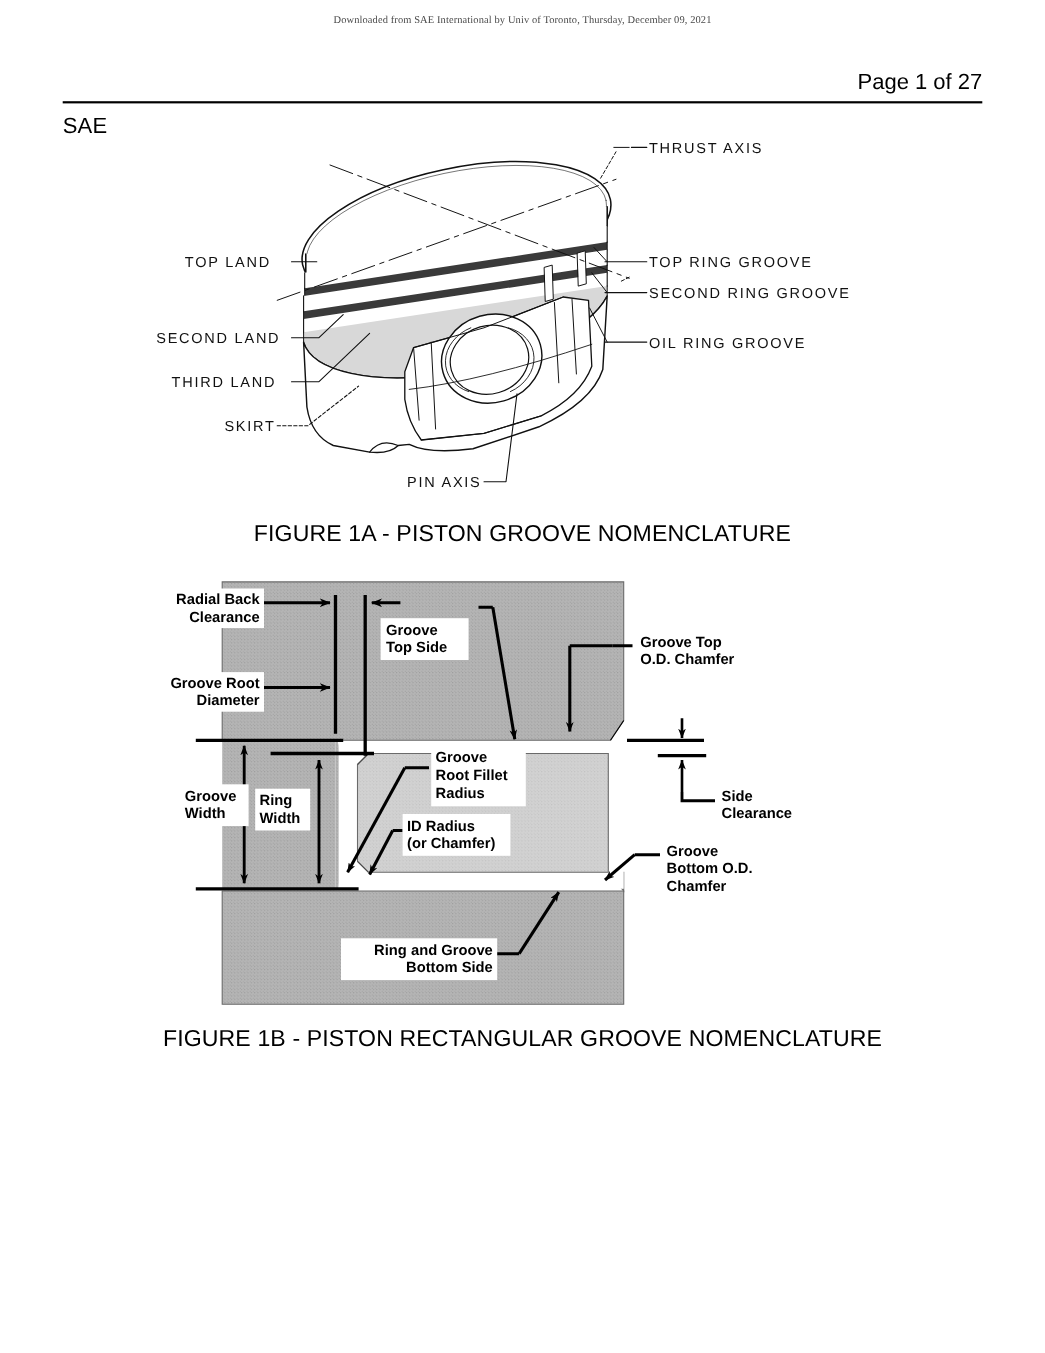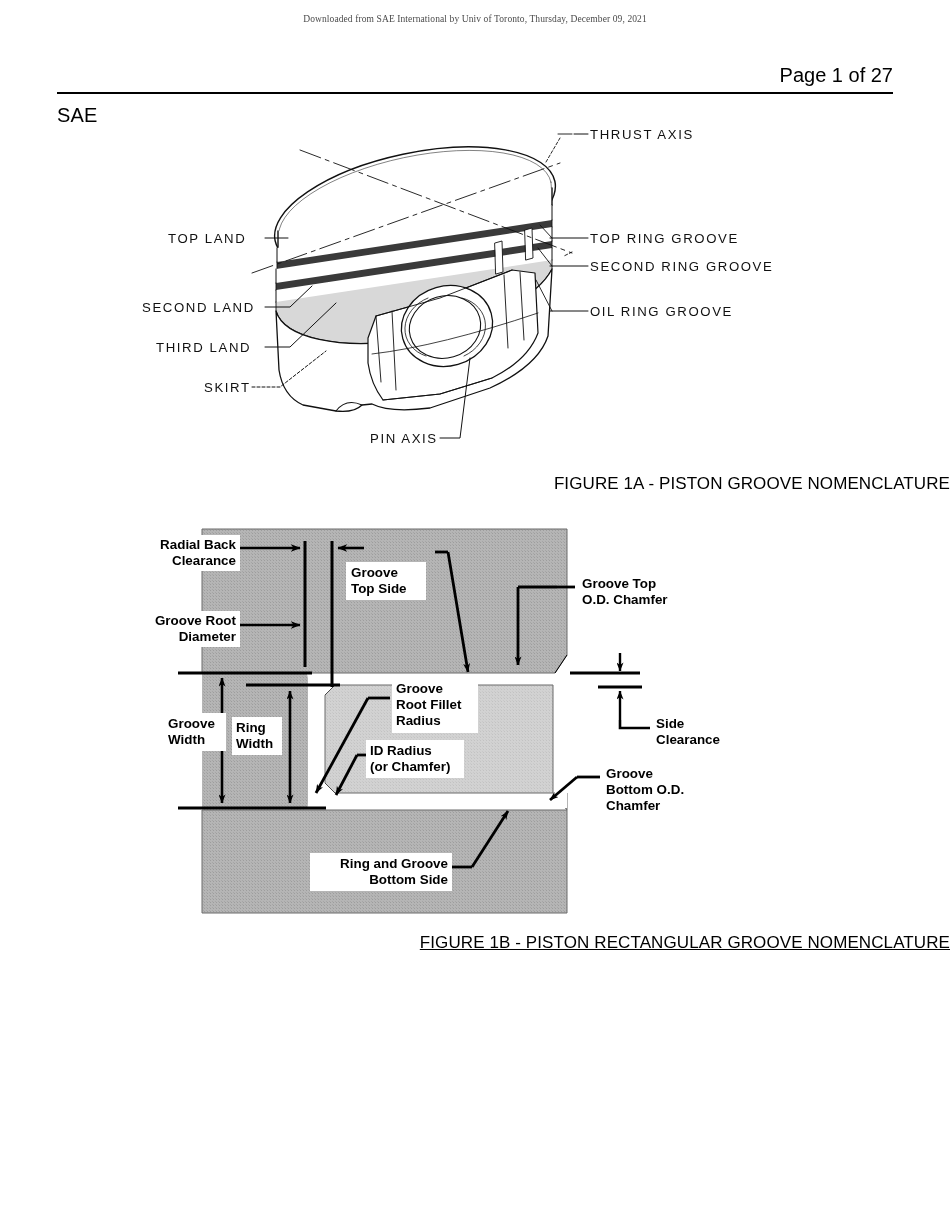--- a/index.html
+++ b/index.html
@@ -64,26 +64,26 @@
     right: 0;
     top: 0;
     font-size: 20px;
   }
 
   
   .figure-caption {
     position: absolute;
     width: 950px;
     left: 0;
-    text-align: right;
-    font-size: 17px;
+    text-align: center;
+    font-size: 21px;
     letter-spacing: 0.1px;
   }
   #caption-1a { top: 474px; }
-  #caption-1b { top: 933px; text-decoration: underline; }
+  #caption-1b { top: 933px; }
 
   
   #figure-1a {
     position: absolute;
     left: 140px;
     top: 108px;
     width: 680px;
     height: 350px;
   }
   #figure-1a svg { display: block; }

